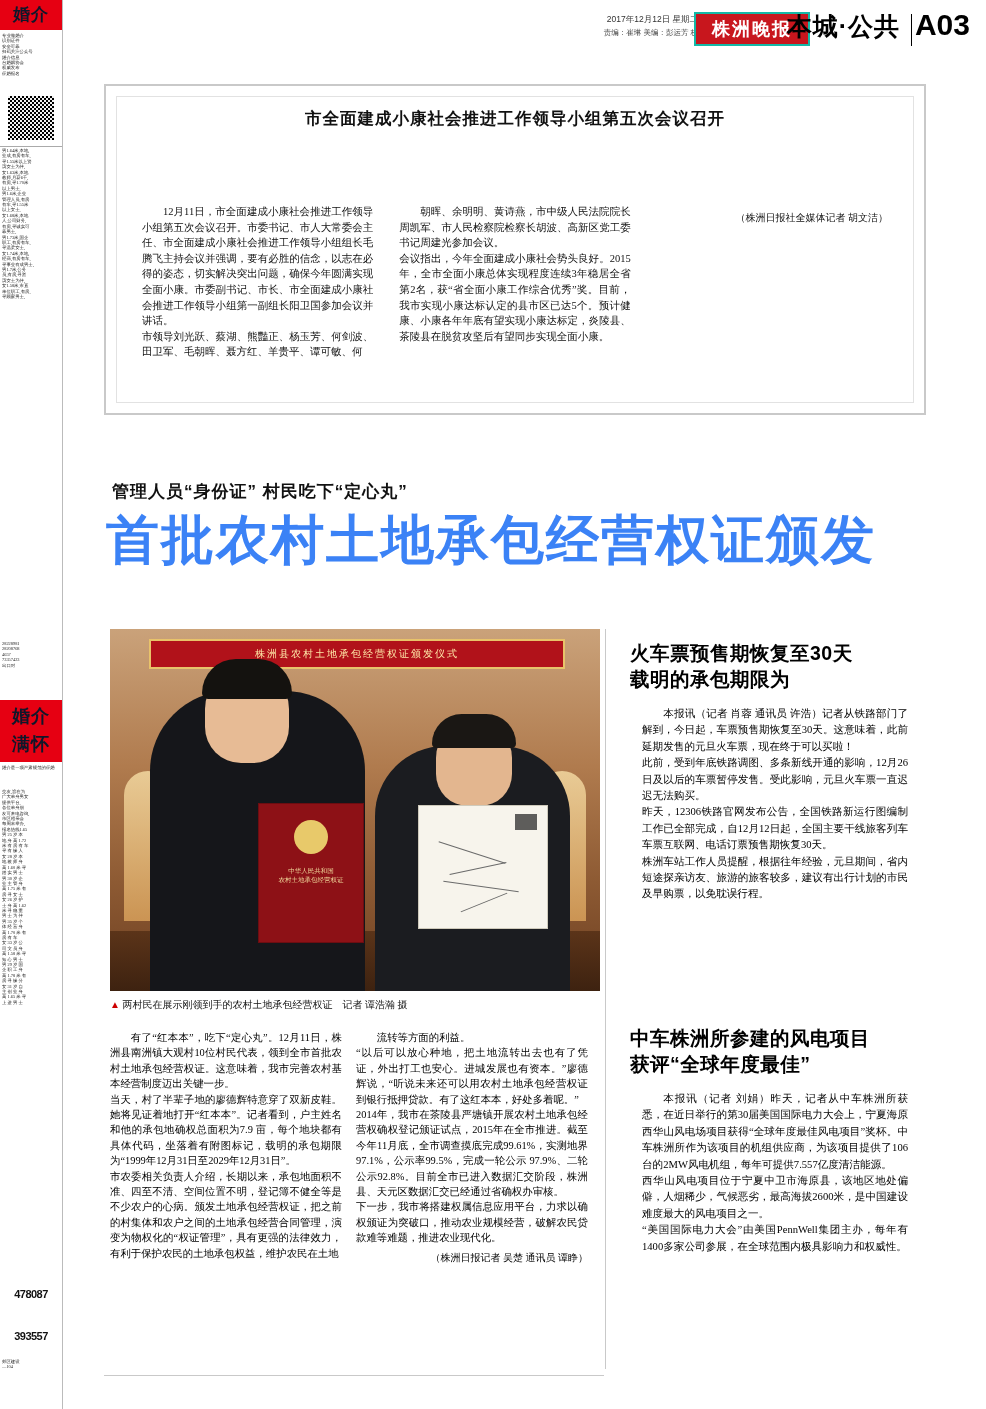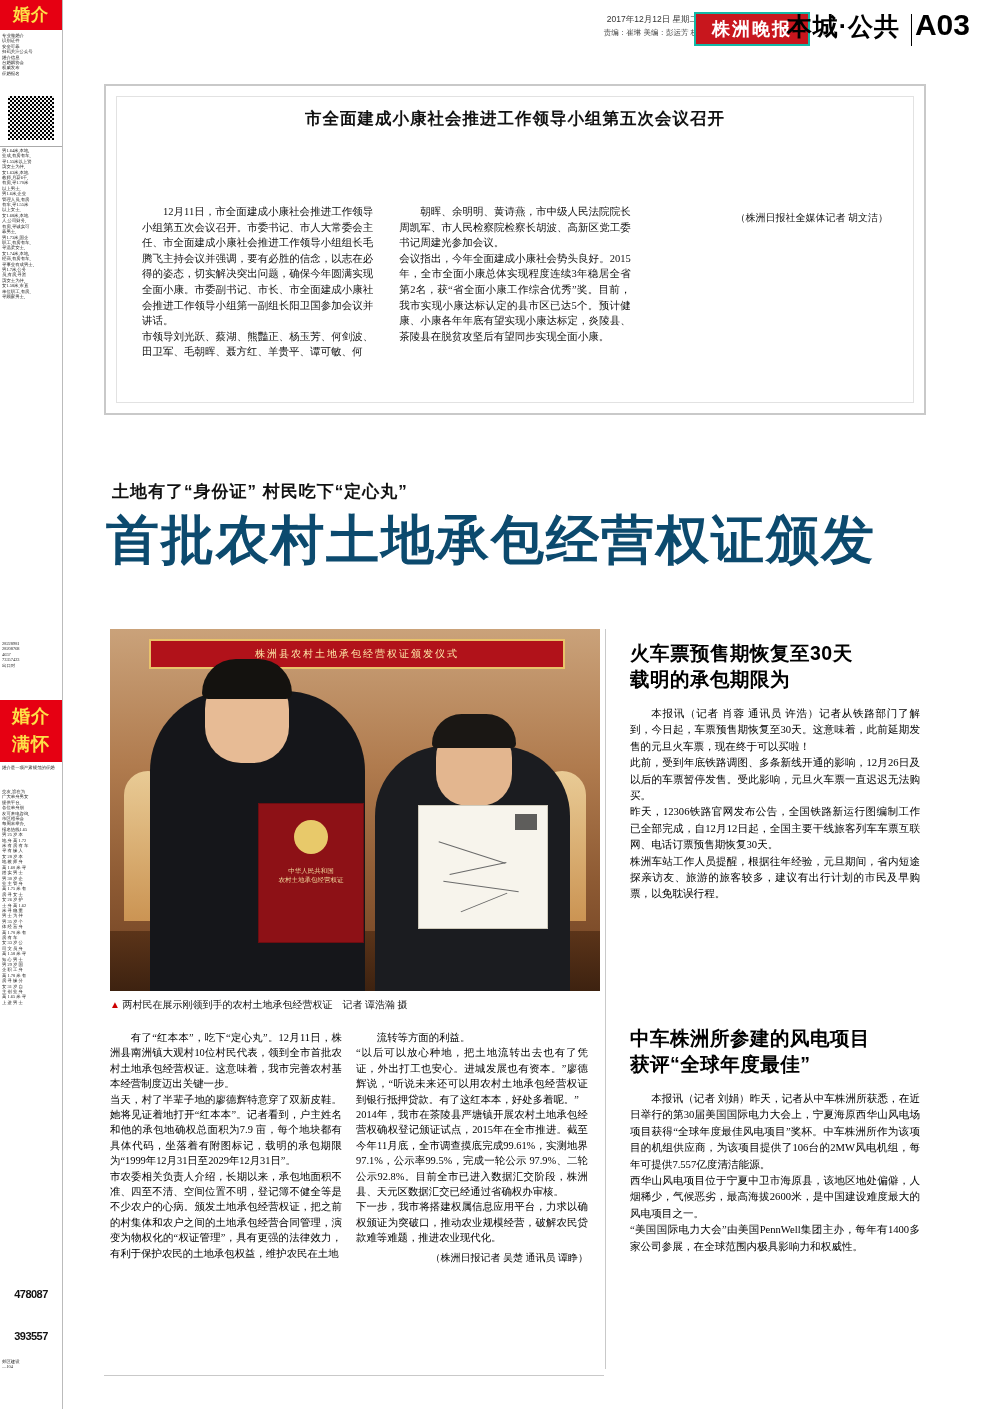--- a/index.html
+++ b/index.html
@@ -3,21 +3,21 @@
 <meta charset="utf-8">
 <style>
   html,body{margin:0;padding:0;background:#ffffff;}
   body{width:986px;height:1409px;position:relative;font-family:"Liberation Serif","DejaVu Serif",serif;color:#000;}
   .page{position:absolute;inset:0;width:986px;height:1409px;overflow:hidden;background:#fff;}
 
   
   .ad-rail{position:absolute;left:0;top:0;width:62px;height:1409px;border-right:1px solid #bbb;overflow:hidden;}
   .ad-block{position:absolute;left:0;width:62px;overflow:hidden;}
   .ad-title{font-family:"Liberation Sans","DejaVu Sans",sans-serif;font-weight:bold;text-align:center;letter-spacing:1px;}
-  .ad-red{background:#e60012;color:#fde047;}
+  .ad-red{background:#e60012;color:#0f172a;}
   .ad-lines{font-size:4.4px;line-height:5.4px;color:#222;padding:1px 2px;word-break:break-all;}
   .ad-lines div{white-space:nowrap;overflow:hidden;}
   .qr{background:#111;}
   .qr-inner{width:100%;height:100%;
     background-image:
       repeating-linear-gradient(90deg,#000 0 2px,#fff 2px 4px),
       repeating-linear-gradient(0deg,#000 0 2px,#fff 2px 4px);
     background-blend-mode:difference;opacity:.95;}
   .ad-sep{border-top:1px solid #aaa;}
   .ad-phone{font-family:"Liberation Sans","DejaVu Sans",sans-serif;font-weight:bold;font-size:11px;text-align:center;color:#111;letter-spacing:-0.5px;}
@@ -38,21 +38,21 @@
   .topbox .inner{position:absolute;left:10px;top:10px;right:10px;bottom:10px;border:1px solid #e2e2e2;}
   .shoulder{position:absolute;left:0;right:0;top:22px;text-align:center;font-family:"Liberation Sans","DejaVu Sans",sans-serif;font-weight:bold;font-size:16.5px;letter-spacing:1px;color:#111;}
   .maintitle{position:absolute;left:0;right:0;top:50px;text-align:center;font-family:"Liberation Sans","DejaVu Sans",sans-serif;font-weight:bold;font-size:40px;letter-spacing:3px;color:#000;}
   .topcols{position:absolute;left:36px;right:36px;top:118px;display:flex;gap:26px;}
   .topcol{width:232px;font-size:10.5px;line-height:15.6px;text-align:justify;color:#111;}
   .topcol p{margin:0 0 0 0;text-indent:2em;}
   .sign{text-align:right;font-size:10px;margin-top:6px;}
 
   
   .shoulder2{position:absolute;left:112px;top:480px;font-family:"Liberation Sans","DejaVu Sans",sans-serif;font-weight:bold;font-size:17px;letter-spacing:1px;color:#111;}
-  .maintitle2{position:absolute;left:106px;top:505px;font-family:"Liberation Sans","DejaVu Sans",sans-serif;font-weight:bold;font-size:53px;letter-spacing:2px;color:#0c4a6e;white-space:nowrap;}
+  .maintitle2{position:absolute;left:106px;top:505px;font-family:"Liberation Sans","DejaVu Sans",sans-serif;font-weight:bold;font-size:53px;letter-spacing:2px;color:#3b82f6;white-space:nowrap;}
 
   
   .photo{position:absolute;left:110px;top:629px;width:490px;height:362px;overflow:hidden;background:#6d4b3a;}
   .ph-wall{position:absolute;inset:0;background:linear-gradient(180deg,#caa27a 0%,#b07b4e 38%,#8d5a33 70%,#6d3f21 100%);}
   .ph-banner{position:absolute;left:8%;top:10px;width:84%;height:26px;background:#b1121a;border:2px solid #e8c36a;color:#ffe9a8;
              font-family:"Liberation Sans","DejaVu Sans",sans-serif;font-size:10px;display:flex;align-items:center;justify-content:center;letter-spacing:2px;}
   .ph-arch{position:absolute;bottom:70px;width:48px;height:150px;background:linear-gradient(180deg,#f3d9a2,#d8a05a);border-radius:24px 24px 0 0;opacity:.85;}
   .ph-arch.a1{left:14px;} .ph-arch.a2{left:86px;} .ph-arch.a3{left:158px;}
   .ph-arch.a4{right:158px;} .ph-arch.a5{right:86px;} .ph-arch.a6{right:14px;}
   .ph-floor{position:absolute;left:0;right:0;bottom:0;height:60px;background:linear-gradient(180deg,#5b3419,#3d2210);}
@@ -76,21 +76,21 @@
   .bcol{width:232px;font-size:10.4px;line-height:15.4px;text-align:justify;}
   .bcol p{margin:0;text-indent:2em;}
   .bcol .sign{text-indent:0;text-align:right;margin-top:4px;font-size:10px;}
   .vrule{position:absolute;left:605px;top:629px;width:1px;height:740px;background:#c9c9c9;}
   .hrule-left{position:absolute;left:104px;top:1375px;width:500px;height:1px;background:#c9c9c9;}
 
   
   .rcol{position:absolute;left:630px;top:640px;width:290px;}
   .rtitle{font-family:"Liberation Sans","DejaVu Sans",sans-serif;font-weight:bold;font-size:19.5px;line-height:26px;letter-spacing:0.5px;color:#000;}
   .rbody{margin-top:14px;font-size:10.6px;line-height:16.4px;text-align:justify;}
-  .rbody p{margin:0;text-indent:2em;}
+  .rbody p{margin:12px;text-indent:2em;}
   .rcol2{position:absolute;left:630px;top:1025px;width:290px;}
 </style>
 </head>
 <body>
 
 <div class="page">
 
   <div class="ad-rail">
 
     <div class="ad-block ad-red ad-title" style="top:0;height:30px;font-size:17px;line-height:30px;">
@@ -235,21 +235,21 @@
       <div class="topcol">
         <p style="white-space:pre-line;">朝晖、余明明、黄诗燕，市中级人民法院院长周凯军、市人民检察院检察长胡波、高新区党工委书记周建光参加会议。
 会议指出，今年全面建成小康社会势头良好。2015年，全市全面小康总体实现程度连续3年稳居全省第2名，获“省全面小康工作综合优秀”奖。目前，我市实现小康达标认定的县市区已达5个。预计健康、小康各年年底有望实现小康达标定，炎陵县、茶陵县在脱贫攻坚后有望同步实现全面小康。</p>
       </div>
       <div class="topcol">
         <div class="sign">（株洲日报社全媒体记者 胡文洁）</div>
       </div>
     </div>
   </div>
 
-  <div class="shoulder2">土地有了“身份证” 村民吃下“定心丸”</div>
+  <div class="shoulder2">管理人员“身份证” 村民吃下“定心丸”</div>
   <div class="maintitle2">首批农村土地承包经营权证颁发</div>
 
   <div class="photo">
     <div class="ph-wall"></div>
     <div class="ph-arch a1"></div>
     <div class="ph-arch a2"></div>
     <div class="ph-arch a3"></div>
     <div class="ph-arch a4"></div>
     <div class="ph-arch a5"></div>
     <div class="ph-arch a6"></div>

